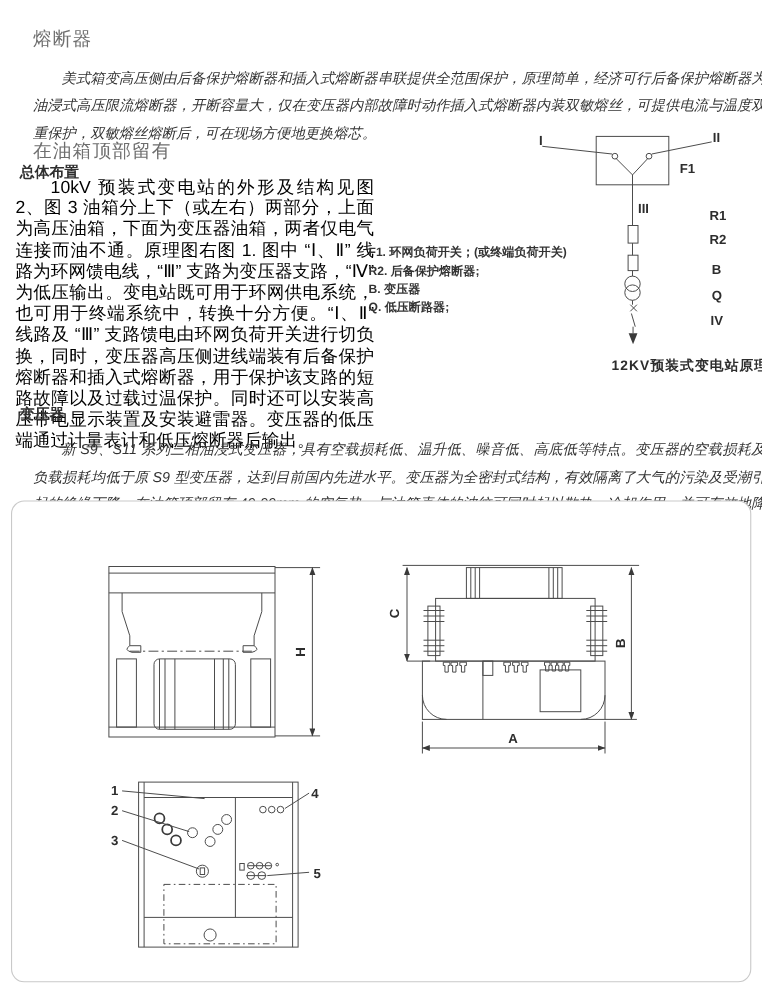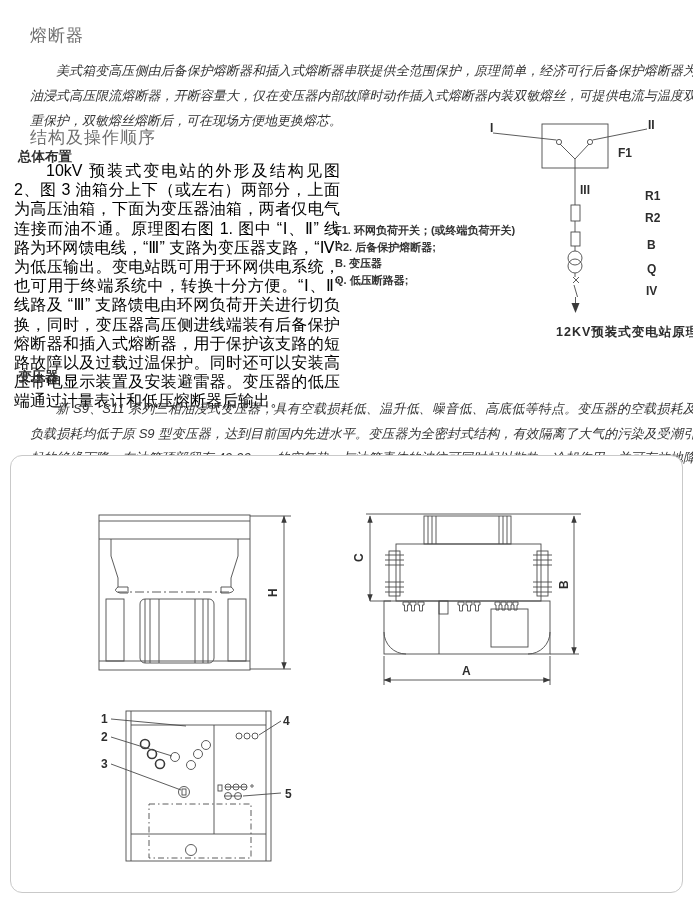--- a/index.html
+++ b/index.html
@@ -27,21 +27,21 @@
   .bold{stroke:#3a3a3a;stroke-width:1.6;fill:none;}
 </style>
 </head>
 <body>
 
 <div class="page">
 
   <h1 class="sec-title" style="top:8px">熔断器</h1>
   <p class="para" style="top:42px">美式箱变高压侧由后备保护熔断器和插入式熔断器串联提供全范围保护，原理简单，经济可行后备保护熔断器为油浸式高压限流熔断器，开断容量大，仅在变压器内部故障时动作插入式熔断器内装双敏熔丝，可提供电流与温度双重保护，双敏熔丝熔断后，可在现场方便地更换熔芯。</p>
 
-  <h1 class="sec-title" style="top:110px">结构及操作顺序</h1>
+  <h1 class="sec-title" style="top:110px">在油箱顶部留有</h1>
   <h2 class="sub-title" style="top:144px">总体布置</h2>
   <p class="col-para">10kV 预装式变电站的外形及结构见图 2、图 3 油箱分上下（或左右）两部分，上面为高压油箱，下面为变压器油箱，两者仅电气连接而油不通。原理图右图 1. 图中 “Ⅰ、Ⅱ” 线路为环网馈电线，“Ⅲ” 支路为变压器支路，“Ⅳ” 为低压输出。变电站既可用于环网供电系统，也可用于终端系统中，转换十分方便。“Ⅰ、Ⅱ” 线路及 “Ⅲ” 支路馈电由环网负荷开关进行切负换，同时，变压器高压侧进线端装有后备保护熔断器和插入式熔断器，用于保护该支路的短路故障以及过载过温保护。同时还可以安装高压带电显示装置及安装避雷器。变压器的低压端通过计量表计和低压熔断器后输出。</p>
 
   <div class="circuit">
     <svg width="363" height="245" viewBox="0 0 363 245">
       <defs>
         <marker id="mae" markerWidth="9" markerHeight="8" refX="7.5" refY="3" orient="auto">
           <path d="M0 0 L8 3 L0 6 Z" fill="#3a3a3a"></path>
         </marker>
         <marker id="mas" markerWidth="9" markerHeight="8" refX="7.5" refY="3" orient="auto-start-reverse">

